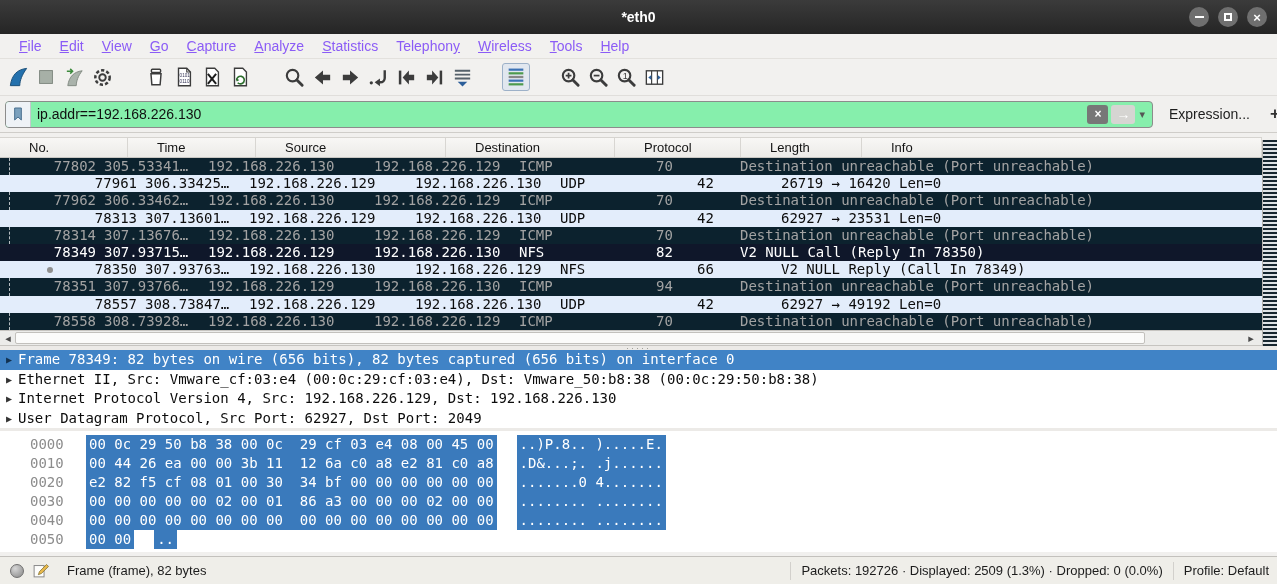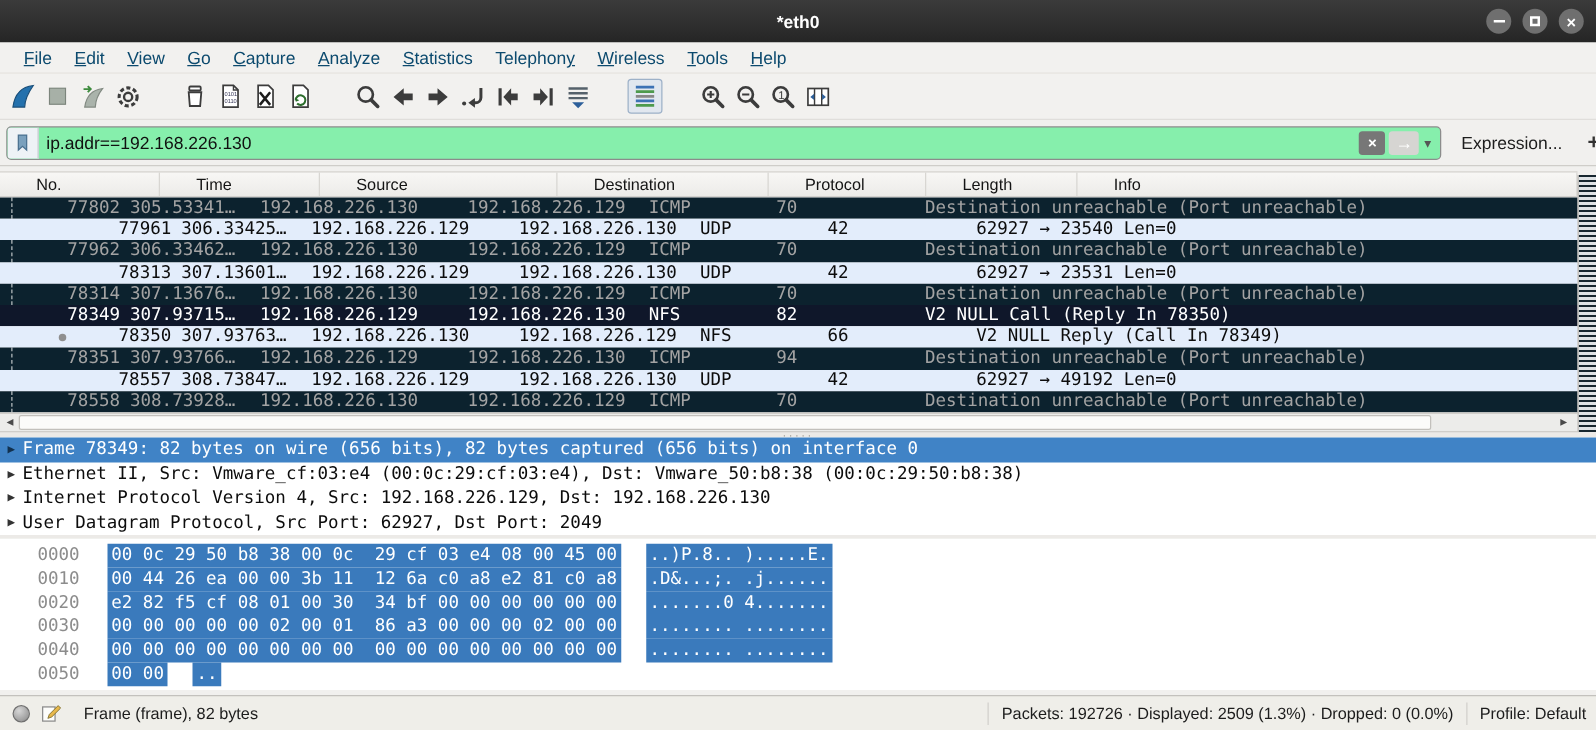--- a/index.html
+++ b/index.html
@@ -14,21 +14,21 @@
   .winctrls{position:absolute;right:10px;top:7px;display:flex;gap:9px;}
   .wbtn{width:20px;height:20px;border-radius:50%;background:#6f6f6f;display:flex;
     align-items:center;justify-content:center;cursor:pointer;}
   .glyph-min{display:block;width:9px;height:2px;background:#fff;}
   .glyph-max{display:block;width:8px;height:8px;border:2px solid #fff;}
   .glyph-close{color:#fff;font-size:13px;line-height:13px;font-weight:bold;}
 
   
   .menubar{position:absolute;left:0;top:34px;right:0;height:25px;background:#f2f1ef;
     display:flex;align-items:center;padding-left:10px;border-bottom:1px solid #e3e1dd;}
-  .menu-item{padding:2px 9px;font-size:14px;color:#0c4a6e;cursor:default;}
+  .menu-item{padding:2px 9px;font-size:14px;color:#8b5cf6;cursor:default;}
   .menu-item u{text-decoration:underline;}
 
   
   .toolbar{position:absolute;left:0;top:59px;right:0;height:37px;background:#f2f1ef;
     display:flex;align-items:center;padding-left:4px;border-bottom:1px solid #e0dedb;}
   .tgroup{display:flex;align-items:center;margin-right:26px;}
   .tbtn{width:28px;height:28px;border:none;background:transparent;display:flex;
     align-items:center;justify-content:center;padding:0;cursor:pointer;}
   .tbtn.pressed{background:#e1e7ef;border:1px solid #9db1c8;border-radius:3px;}
   .tbtn svg{display:block;}
@@ -65,21 +65,21 @@
   .gutter{width:18px;position:relative;flex:none;}
   .prow.icmp .gutter::before{content:"";position:absolute;left:9px;top:0;bottom:0;
     border-left:1px dashed rgba(255,255,255,0.7);}
   .gutter.dot::after{content:"";position:absolute;left:6px;top:50%;margin-top:-3px;
     width:6px;height:6px;border-radius:50%;background:#8f8f8f;}
   .c-no{width:86px;text-align:right;padding-right:8px;flex:none;}
   .c-time{width:104px;flex:none;}
   .c-src{width:166px;flex:none;}
   .c-dst{width:145px;flex:none;}
   .c-proto{width:102px;flex:none;}
-  .c-len{width:97px;text-align:left;padding-right:10px;flex:none;}
+  .c-len{width:97px;text-align:center;padding-right:10px;flex:none;}
   .c-info{flex:1;padding-left:6px;overflow:hidden;margin-left:16px;}
 
   
   .hscroll{position:absolute;left:0;top:330px;width:1262px;height:16px;background:#ececea;
     border-top:1px solid #c6c4c0;border-bottom:1px solid #c6c4c0;}
   .harrow{position:absolute;top:0;width:14px;height:14px;color:#4a4a4a;font-size:11px;
     text-align:center;line-height:14px;cursor:pointer;}
   .harrow.left{left:1px;}
   .harrow.right{right:4px;}
   .hthumb{position:absolute;left:15px;top:1px;width:1130px;height:12px;background:#fbfbfa;
@@ -373,21 +373,21 @@
         <span class="c-info">Destination unreachable (Port unreachable)</span>
       </div>
       <div class="prow plain">
         <span class="gutter"></span>
         <span class="c-no">77961</span>
         <span class="c-time">306.33425…</span>
         <span class="c-src">192.168.226.129</span>
         <span class="c-dst">192.168.226.130</span>
         <span class="c-proto">UDP</span>
         <span class="c-len">42</span>
-        <span class="c-info">62927 → 23540 Len=0</span>
+        <span class="c-info">26719 → 16420 Len=0</span>
       </div>
       <div class="prow icmp">
         <span class="gutter"></span>
         <span class="c-no">77962</span>
         <span class="c-time">306.33462…</span>
         <span class="c-src">192.168.226.130</span>
         <span class="c-dst">192.168.226.129</span>
         <span class="c-proto">ICMP</span>
         <span class="c-len">70</span>
         <span class="c-info">Destination unreachable (Port unreachable)</span>

